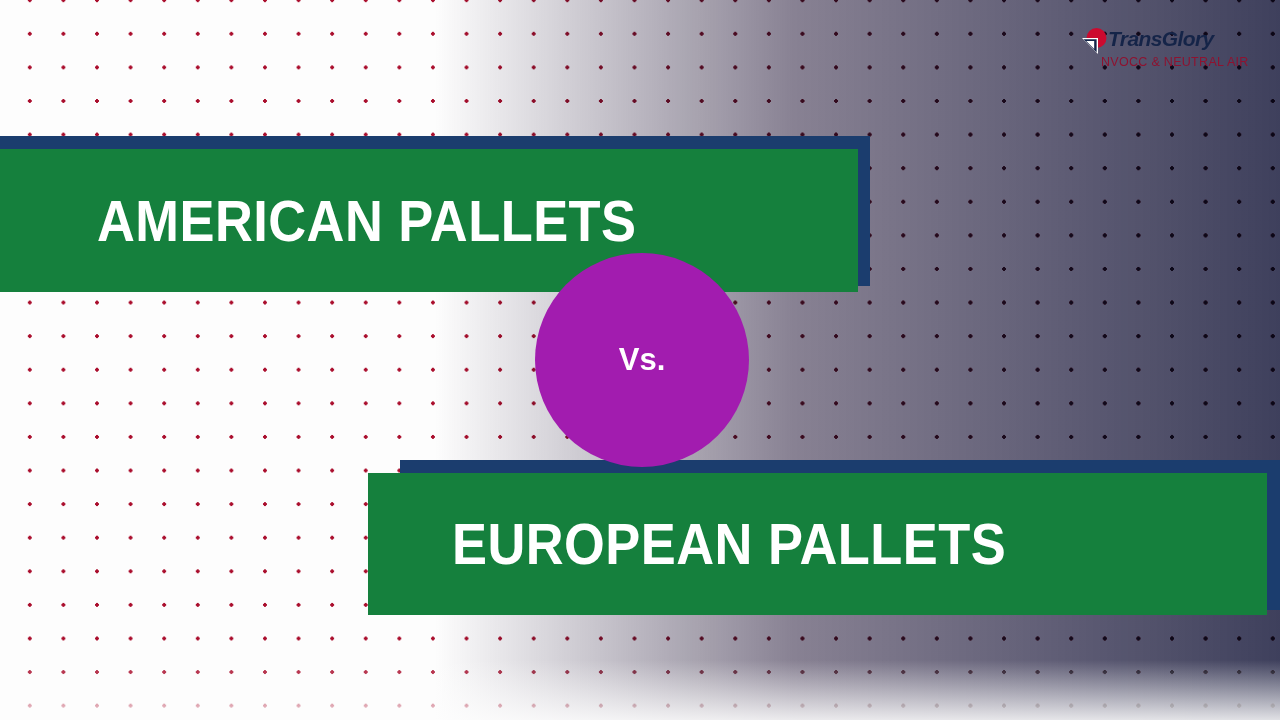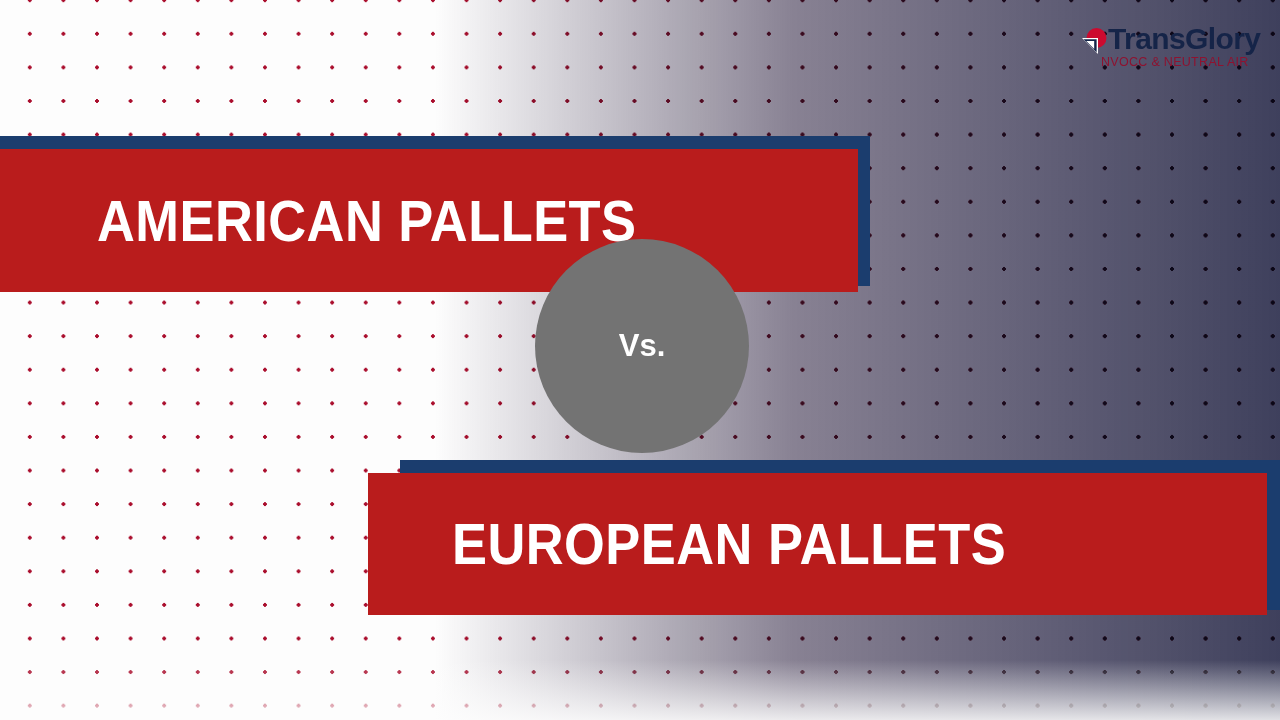--- a/index.html
+++ b/index.html
@@ -69,47 +69,48 @@
     position: absolute;
     left: 0;
     top: 5px;
     width: 28px;
     height: 28px;
   }
   #logo-wordmark {
     position: absolute;
     left: 28px;
     top: 0px;
-    font-size: 30px;
+    font-size: 21px;
     font-weight: bold;
     letter-spacing: -0.6px;
     color: #152448;
     white-space: nowrap;
     line-height: 34px;
+    font-style: italic;
   }
   #logo-tagline {
     position: absolute;
     left: 21px;
     top: 33px;
     font-size: 12.5px;
     font-weight: normal;
     letter-spacing: 0.3px;
     color: #8e1230;
     white-space: nowrap;
   }
 
   
   .band-light {
     position: absolute;
     background: #1b3d6e;
     z-index: 5;
   }
   .band-dark {
     position: absolute;
-    background: #b91c1c;
+    background: #15803d;
     z-index: 6;
     display: flex;
     align-items: center;
   }
   .band-title {
     color: #ffffff;
     font-size: 57px;
     font-weight: bold;
     letter-spacing: 0.5px;
     white-space: nowrap;
@@ -122,25 +123,25 @@
   #american-title      { margin-left: 97px; }
 
   #european-band-light { left: 400px; top: 460px; width: 880px; height: 150px; }
   #european-band-dark  { left: 368px; top: 473px; width: 899px; height: 142px; }
   #european-title      { margin-left: 84px; }
 
   
   #vs-circle {
     position: absolute;
     left: 535px;
-    top: 239px;
+    top: 253px;
     width: 214px;
     height: 214px;
     border-radius: 50%;
-    background: #737373;
+    background: #a21caf;
     z-index: 10;
     display: flex;
     align-items: center;
     justify-content: center;
   }
   #vs-label {
     color: #ffffff;
     font-size: 31px;
     font-weight: bold;
     letter-spacing: 0px;

